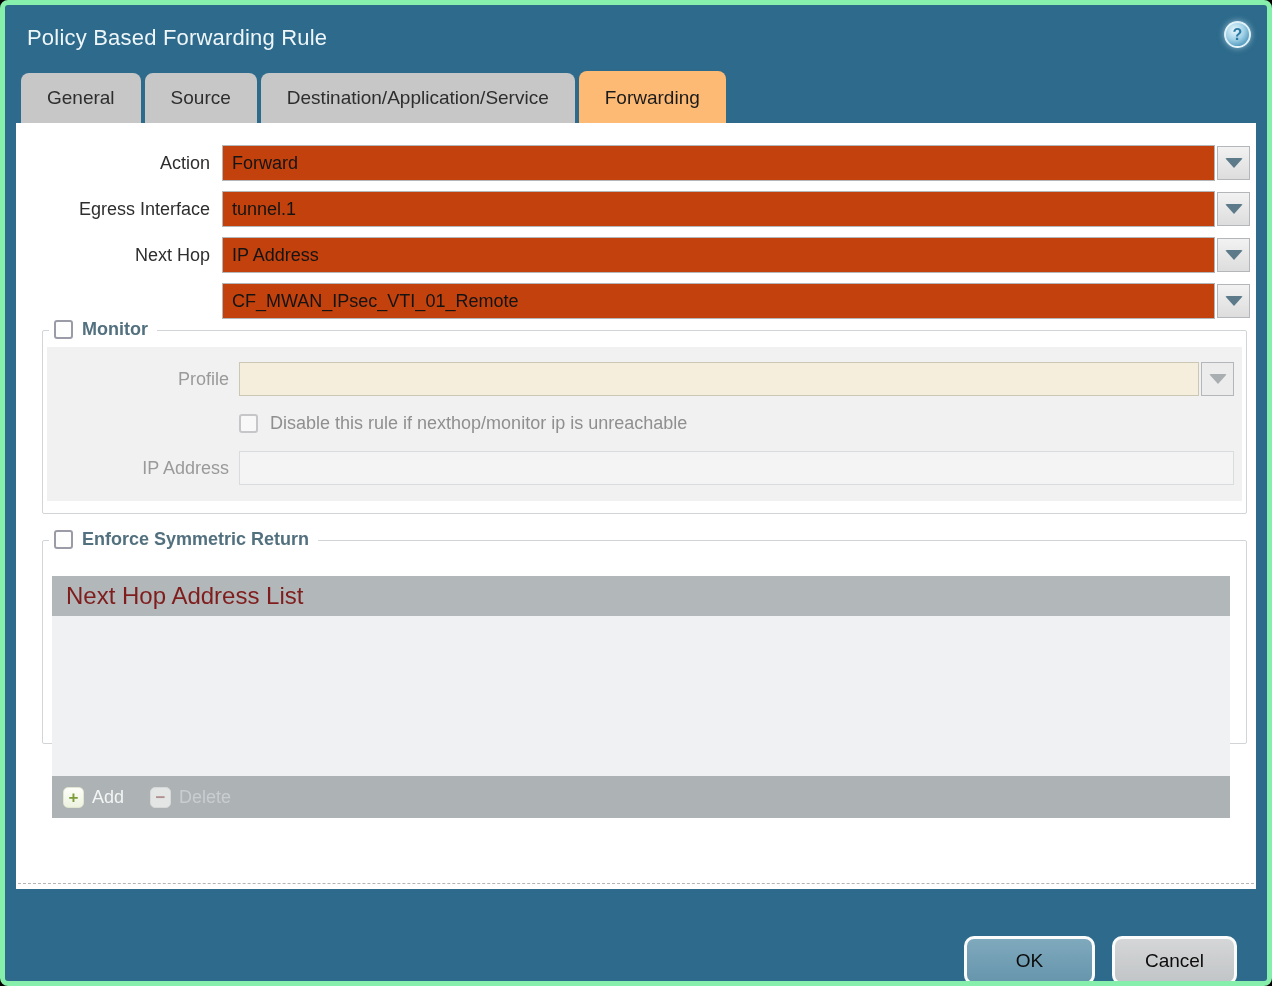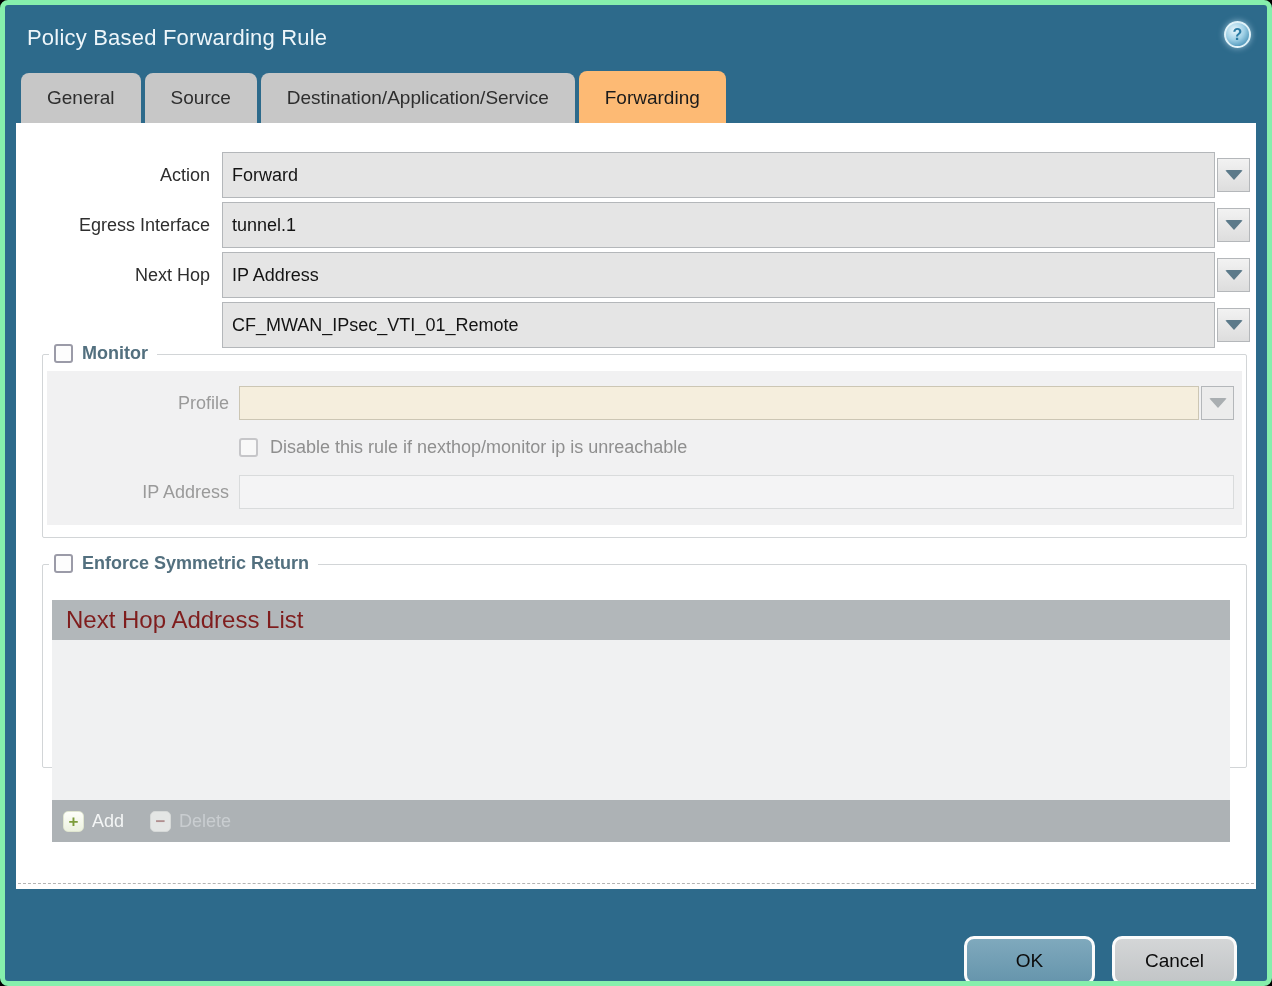--- a/index.html
+++ b/index.html
@@ -20,23 +20,23 @@
   
   .tabstrip { display:flex; align-items:flex-end; padding-left:16px; height:52px; position:relative; z-index:2; }
   .tab { background:#c7c7c7; color:#2e2e2e; font-size:19px; height:50px; line-height:50px;
          padding:0 26px; margin-right:4px; border-radius:8px 8px 0 0; cursor:pointer; white-space:nowrap; }
   .tab.active { background:#fdba74; color:#1b1b1b; height:52px; line-height:54px; }
 
   
   .content { margin:0 11px; background:#fff; height:766px; position:relative; padding-top:19px; }
   .bottom-dash { position:absolute; left:2px; right:2px; bottom:5px; border-top:1px dashed #b4b4b4; }
 
-  .frow { display:flex; align-items:center; margin:16px 6px 12px 0; height:34px; }
+  .frow { display:flex; align-items:center; margin:4px 6px 12px 0; height:34px; }
   .flabel { width:206px; flex:none; text-align:right; padding-right:12px; font-size:18px; color:#2e2e2e; }
-  .ftext { flex:1; height:46px; border:1px solid #b4b7ba; background:#e5e5e5; font-size:18px;
+  .ftext { flex:1; height:36px; border:1px solid #b4b7ba; background:#c2410c; font-size:18px;
            padding:0 9px; color:#141414; font-family:"Liberation Sans",sans-serif; outline:none; min-width:0; }
   .trigger { width:33px; height:34px; flex:none; margin-left:2px; border:1px solid #b4b7ba;
              background:linear-gradient(#f2f2f2,#dddddd); display:flex; align-items:center;
              justify-content:center; cursor:pointer; }
   .arrow { width:0; height:0; border-left:9px solid transparent; border-right:9px solid transparent;
            border-top:10px solid #5c7a8a; border-radius:2px; }
   .trigger.disabled { background:#ececec; cursor:default; }
   .trigger.disabled .arrow { border-top-color:#a9aeb1; }
 
   

